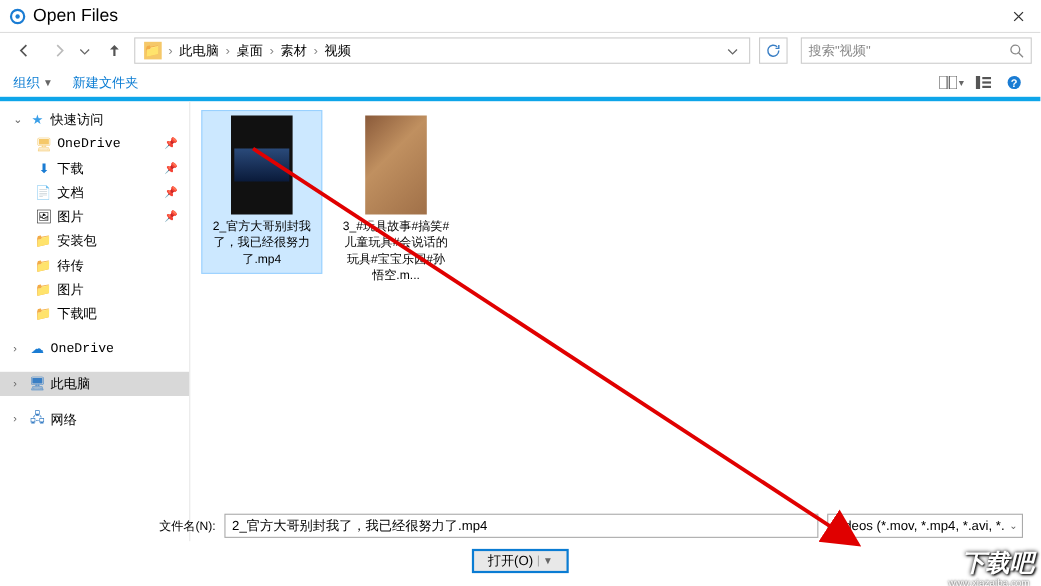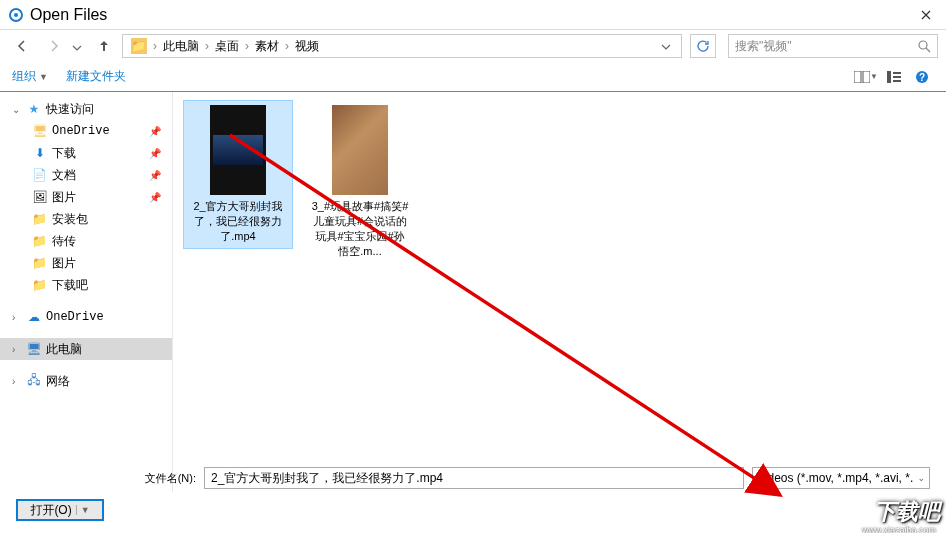--- a/index.html
+++ b/index.html
@@ -16,21 +16,21 @@
 .nav-dropdown { width: 14px; color: #666; }
 .nav-path { flex: 1; height: 24px; border: 1px solid #ccc; display: flex; align-items: center; padding: 0 4px; font-size: 12px; background: #fff; }
 .path-icon { width: 16px; height: 16px; background: #f5c869; margin: 0 4px; display: inline-flex; align-items: center; justify-content: center; }
 .path-seg { padding: 0 4px; }
 .path-arrow { color: #888; padding: 0 2px; }
 .path-droparrow { margin-left: auto; color: #666; padding: 0 6px; }
 .nav-refresh { width: 26px; height: 24px; border: 1px solid #ccc; display: flex; align-items: center; justify-content: center; margin-left: 4px; color: #3a7fc5; }
 .nav-search { width: 210px; height: 24px; border: 1px solid #ccc; margin-left: 8px; display: flex; align-items: center; padding: 0 6px; font-size: 12px; color: #888; }
 .nav-search-text { flex: 1; }
 
-.toolbar { height: 30px; display: flex; align-items: center; padding: 0 12px; border-bottom: 1px solid #0ea5e9; font-size: 12px; background: #fff; }
+.toolbar { height: 30px; display: flex; align-items: center; padding: 0 12px; border-bottom: 4px solid #0ea5e9; font-size: 12px; background: #fff; }
 .toolbar-left { display: flex; gap: 18px; }
 .toolbar-item { color: #0a7cd3; cursor: pointer; display: flex; align-items: center; gap: 3px; }
 .toolbar-right { margin-left: auto; display: flex; gap: 4px; align-items: center; }
 .toolbar-iconbtn { width: 24px; height: 22px; display: flex; align-items: center; justify-content: center; color: #555; cursor: pointer; }
 
 .content { display: flex; height: 400px; }
 .sidebar { width: 173px; border-right: 1px solid #e8e8e8; padding: 6px 0; overflow: hidden; }
 .treeitem { display: flex; align-items: center; height: 22px; font-size: 12px; padding-left: 12px; gap: 2px; cursor: pointer; }
 .treeitem.indent { padding-left: 32px; }
 .treeitem.selected { background: #d8d8d8; }
@@ -47,21 +47,21 @@
 .thumb2 { width: 56px; height: 90px; background: linear-gradient(135deg,#8a5a3a,#c09060 40%,#a07048); margin-bottom: 4px; position: relative; }
 .thumb-inner { width: 50px; height: 30px; background: linear-gradient(#2a4a7a,#0a1a3a); }
 .fname { font-size: 11px; text-align: center; line-height: 1.35; word-break: break-all; }
 
 .bottom { position: absolute; bottom: 12px; left: 0; right: 0; padding: 0 16px; }
 .filename-row { display: flex; align-items: center; gap: 8px; margin-bottom: 10px; }
 .filename-label { font-size: 11px; width: 72px; text-align: right; margin-left: 108px; }
 .filename-input { flex: 1; height: 22px; border: 1px solid #aaa; font-size: 12px; padding: 0 6px; }
 .filetype { width: 178px; height: 22px; border: 1px solid #aaa; font-size: 12px; padding: 2px 4px; display: flex; align-items: center; }
 .filetype-text { flex: 1; white-space: nowrap; overflow: hidden; }
-.button-row { display: flex; justify-content: flex-start; gap: 8px; }
+.button-row { display: flex; justify-content: center; gap: 8px; }
 .btn { width: 88px; height: 22px; border: 1px solid #888; background: #e8e8e8; font-size: 12px; display: flex; align-items: center; justify-content: center; cursor: pointer; }
 .btn.primary { border: 2px solid #0a7cd3; }
 .btn-arrow { margin-left: 4px; color: #666; font-size: 9px; border-left: 1px solid #aaa; padding-left: 4px; }
 
 .watermark { position: absolute; right: 6px; bottom: 6px; font-size: 22px; font-weight: bold; color: #fff; text-shadow: 0 0 4px #000, 1px 1px 2px #000; font-style: italic; pointer-events: none; }
 .watermark-sub { position: absolute; right: 10px; bottom: -2px; font-size: 9px; color: #fff; text-shadow: 0 0 2px #000; pointer-events: none; }
 
 .annot-arrow { position: absolute; top: 130px; left: 225px; pointer-events: none; z-index: 10; }
 
 .folder-ico { color:#f5c869; }

